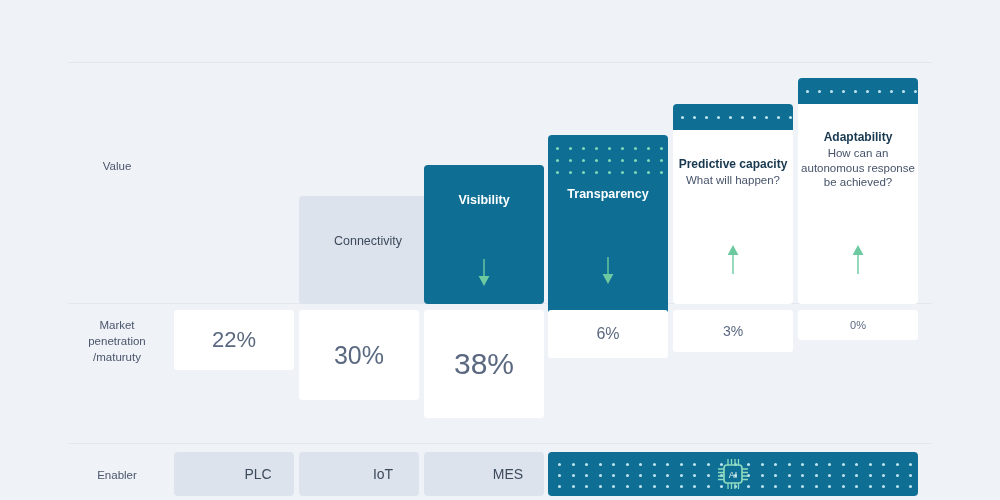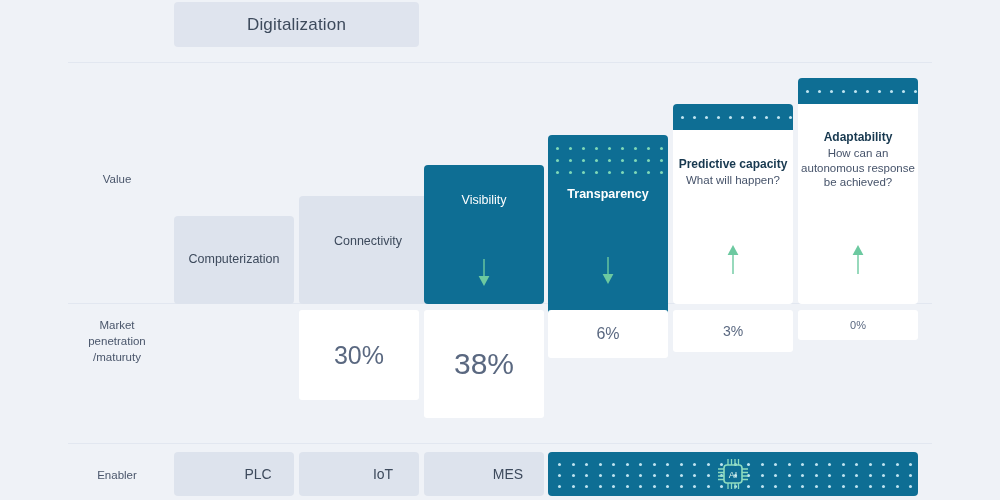--- a/index.html
+++ b/index.html
@@ -38,21 +38,21 @@
 
   
   .row-label{
     position:absolute;
     font-size:11.5px;
     color:#4a566b;
     text-align:center;
     line-height:16px;
     width:110px;
   }
-  #label-value{left:62px;top:171px;}
+  #label-value{left:62px;top:158px;}
   #label-market{left:62px;top:317px;}
   #label-enabler{left:62px;top:467px;}
 
   
   .step{
     position:absolute;
     border-radius:4px;
     box-sizing:border-box;
     overflow:hidden;
   }
@@ -73,21 +73,21 @@
   .step-blue{background:#0e6e94;color:#ffffff;}
   .step-white{background:#ffffff;color:#17384f;}
 
   #step-computerization{left:174px;top:216px;width:120px;height:88px;}
   #step-computerization .step-title{top:36px;}
 
   #step-connectivity{left:299px;top:196px;width:138px;height:108px;}
   #step-connectivity .step-title{top:38px;}
 
   #step-visibility{left:424px;top:165px;width:120px;height:139px;}
-  #step-visibility .step-title{top:28px;font-weight:normal;}
+  #step-visibility .step-title{top:28px;font-weight:bold;}
 
   #step-transparency{left:548px;top:135px;width:120px;height:197px;}
   #step-transparency .step-title{top:52px;font-weight:bold;}
 
   #step-predictive{left:673px;top:104px;width:120px;height:200px;}
   #step-predictive .step-title{top:53px;font-weight:bold;font-size:12px;}
   #step-predictive .step-sub{top:69px;}
 
   #step-adaptability{left:798px;top:78px;width:120px;height:226px;}
   #step-adaptability .step-title{top:52px;font-weight:bold;font-size:12px;}
@@ -147,41 +147,35 @@
   .chip-wrap{
     position:relative;z-index:2;
     width:34px;height:34px;
   }
 </style>
 </head>
 <body>
 
 <div class="stage">
 
-  <div class="tab" id="tab-digitalization">
-    <span>Digitalization</span>
-  </div>
 
   <div class="rule" id="rule-top"></div>
   <div class="rule" id="rule-mid"></div>
   <div class="rule" id="rule-bot"></div>
 
   <div class="row-label" id="label-value">Value</div>
 
   <div class="row-label" id="label-market">
     <div>Market</div>
     <div>penetration</div>
     <div>/maturuty</div>
   </div>
 
   <div class="row-label" id="label-enabler">Enabler</div>
 
-  <div class="step step-grey" id="step-computerization">
-    <div class="step-title">Computerization</div>
-  </div>
 
   <div class="step step-grey" id="step-connectivity">
     <div class="step-title">Connectivity</div>
   </div>
 
   <div class="step step-blue" id="step-visibility">
     <div class="step-title">Visibility</div>
     <span class="arrow" style="top:94px;">
       <svg width="14" height="30" viewBox="0 0 14 30">
         <line x1="7" y1="0" x2="7" y2="19" stroke="#6cc9a0" stroke-width="1.4"></line>
@@ -273,20 +267,23 @@
     <div class="step-title">Predictive capacity</div>
     <div class="step-sub">What will happen?</div>
     <span class="arrow" style="top:140px;">
       <svg width="14" height="30" viewBox="0 0 14 30">
         <line x1="7" y1="30" x2="7" y2="9" stroke="#6cc9a0" stroke-width="1.4"></line>
         <polygon points="7,1 1.6,11 12.4,11" fill="#6cc9a0"></polygon>
       </svg>
     </span>
   </div>
 
+  <div class="pct" id="pct-0">
+    <span>22%</span>
+  </div>
   <div class="pct" id="pct-1">
     <span>30%</span>
   </div>
   <div class="pct" id="pct-2">
     <span>38%</span>
   </div>
   <div class="pct" id="pct-3">
     <span>6%</span>
   </div>
   <div class="pct" id="pct-4">

